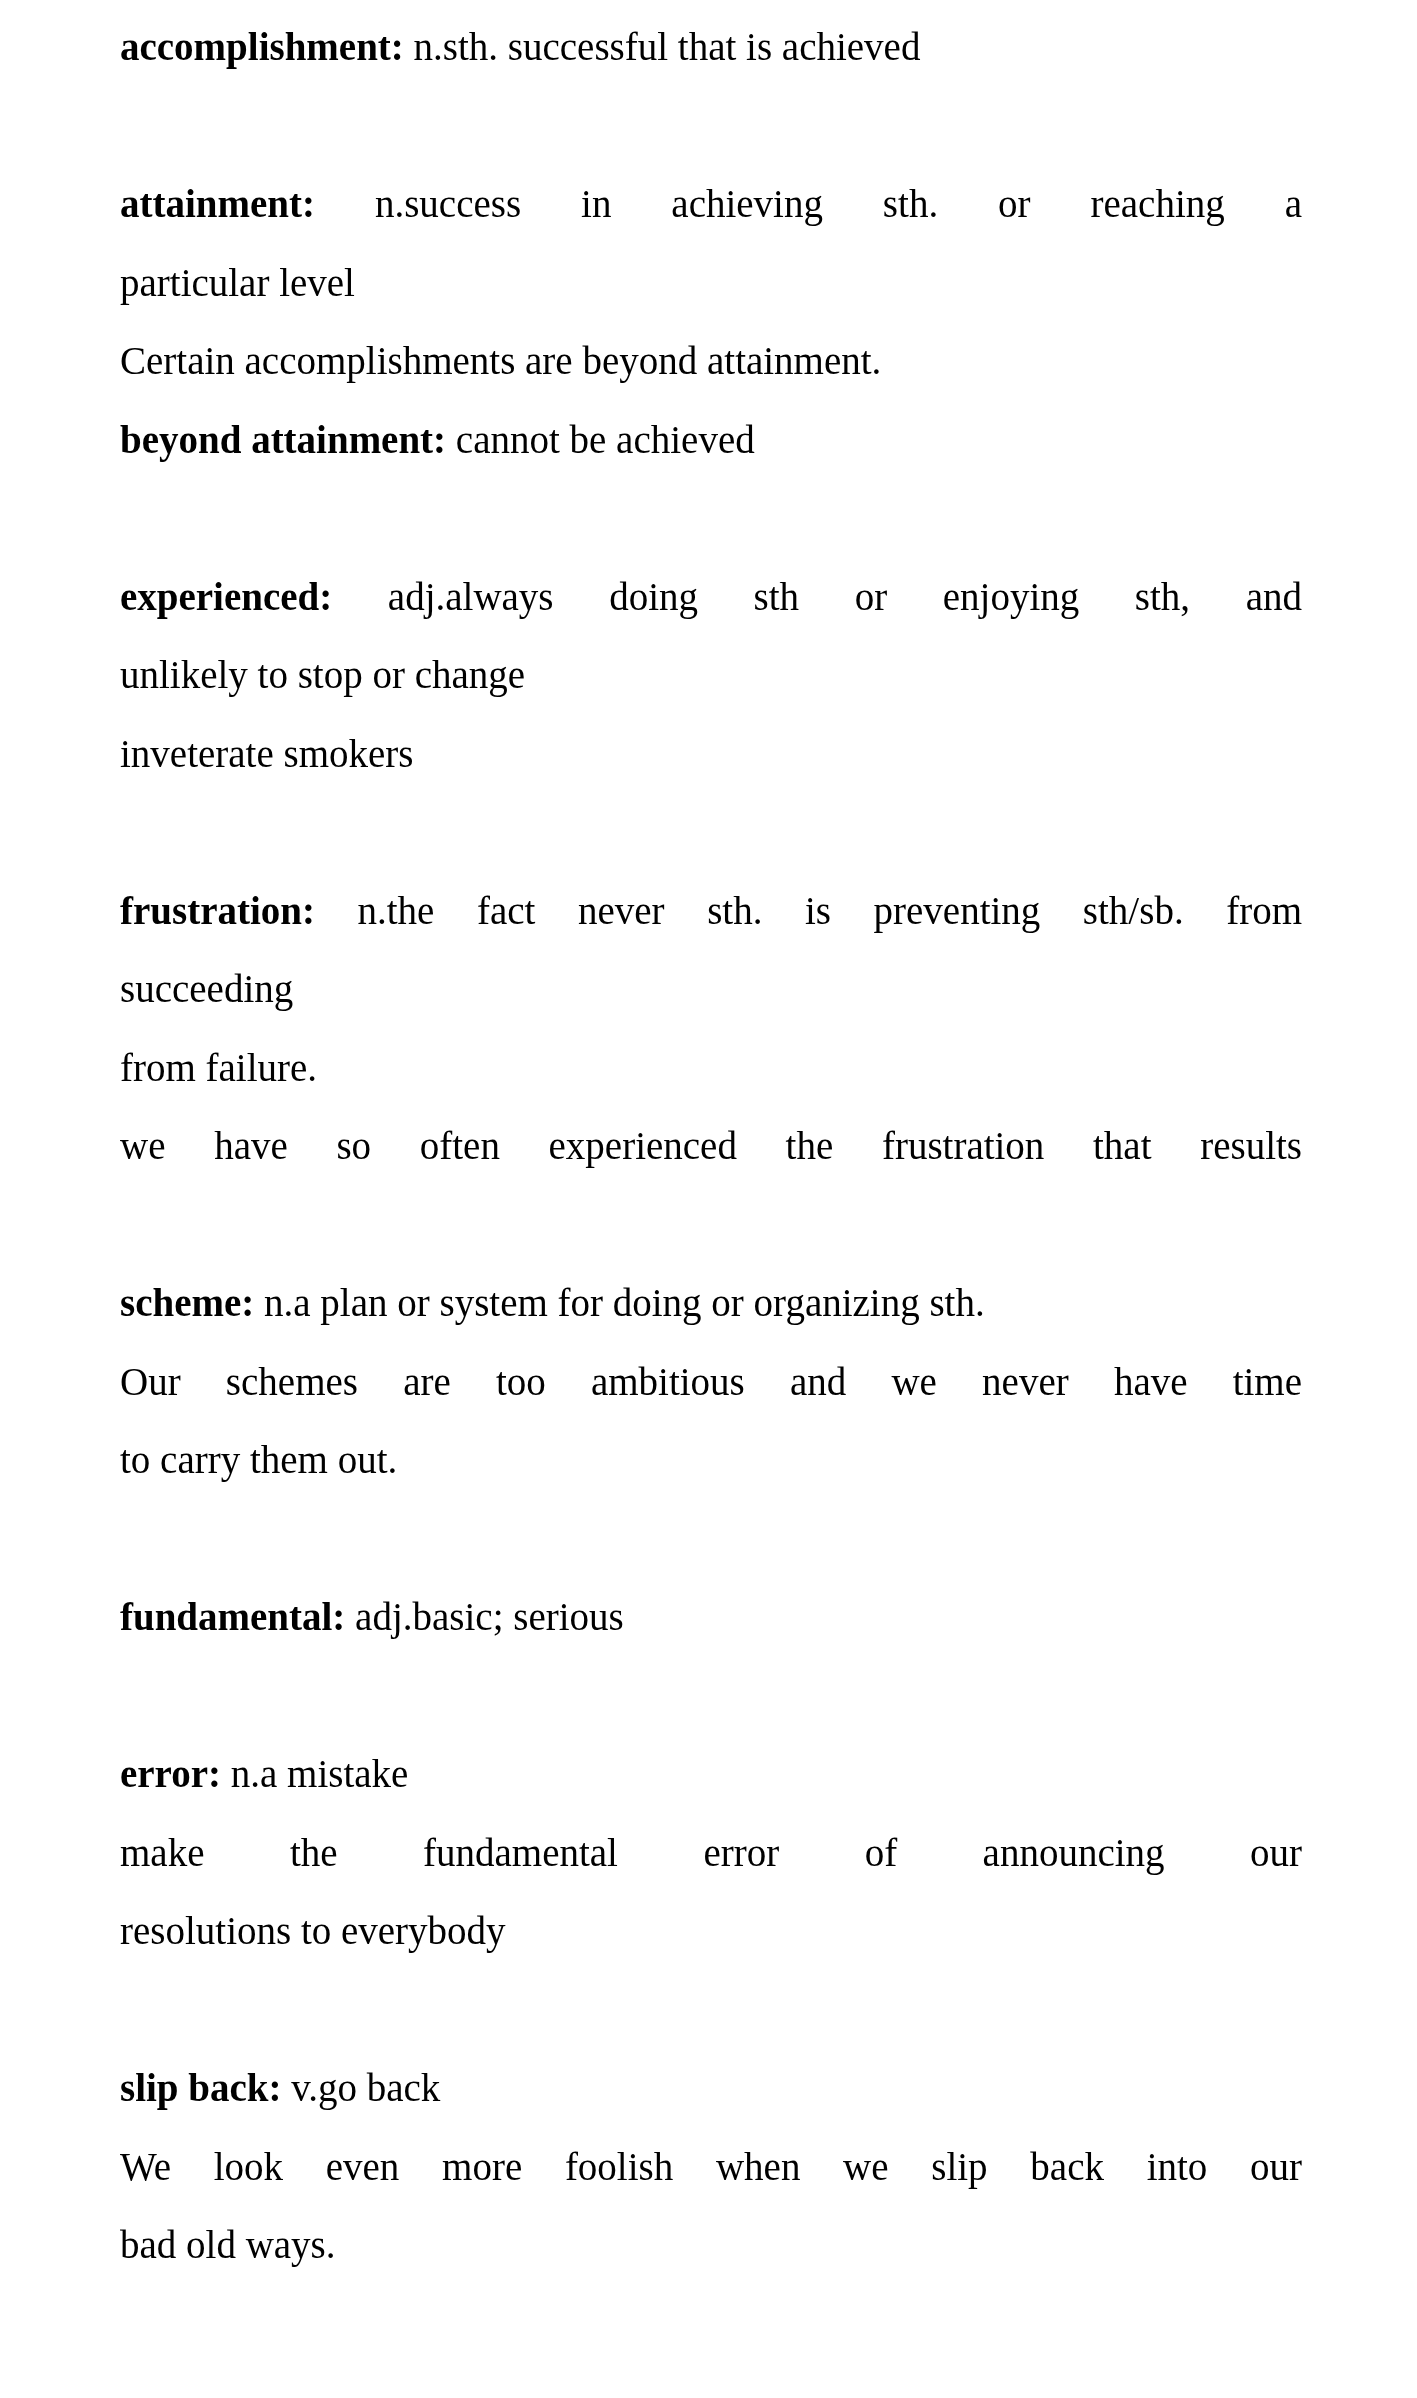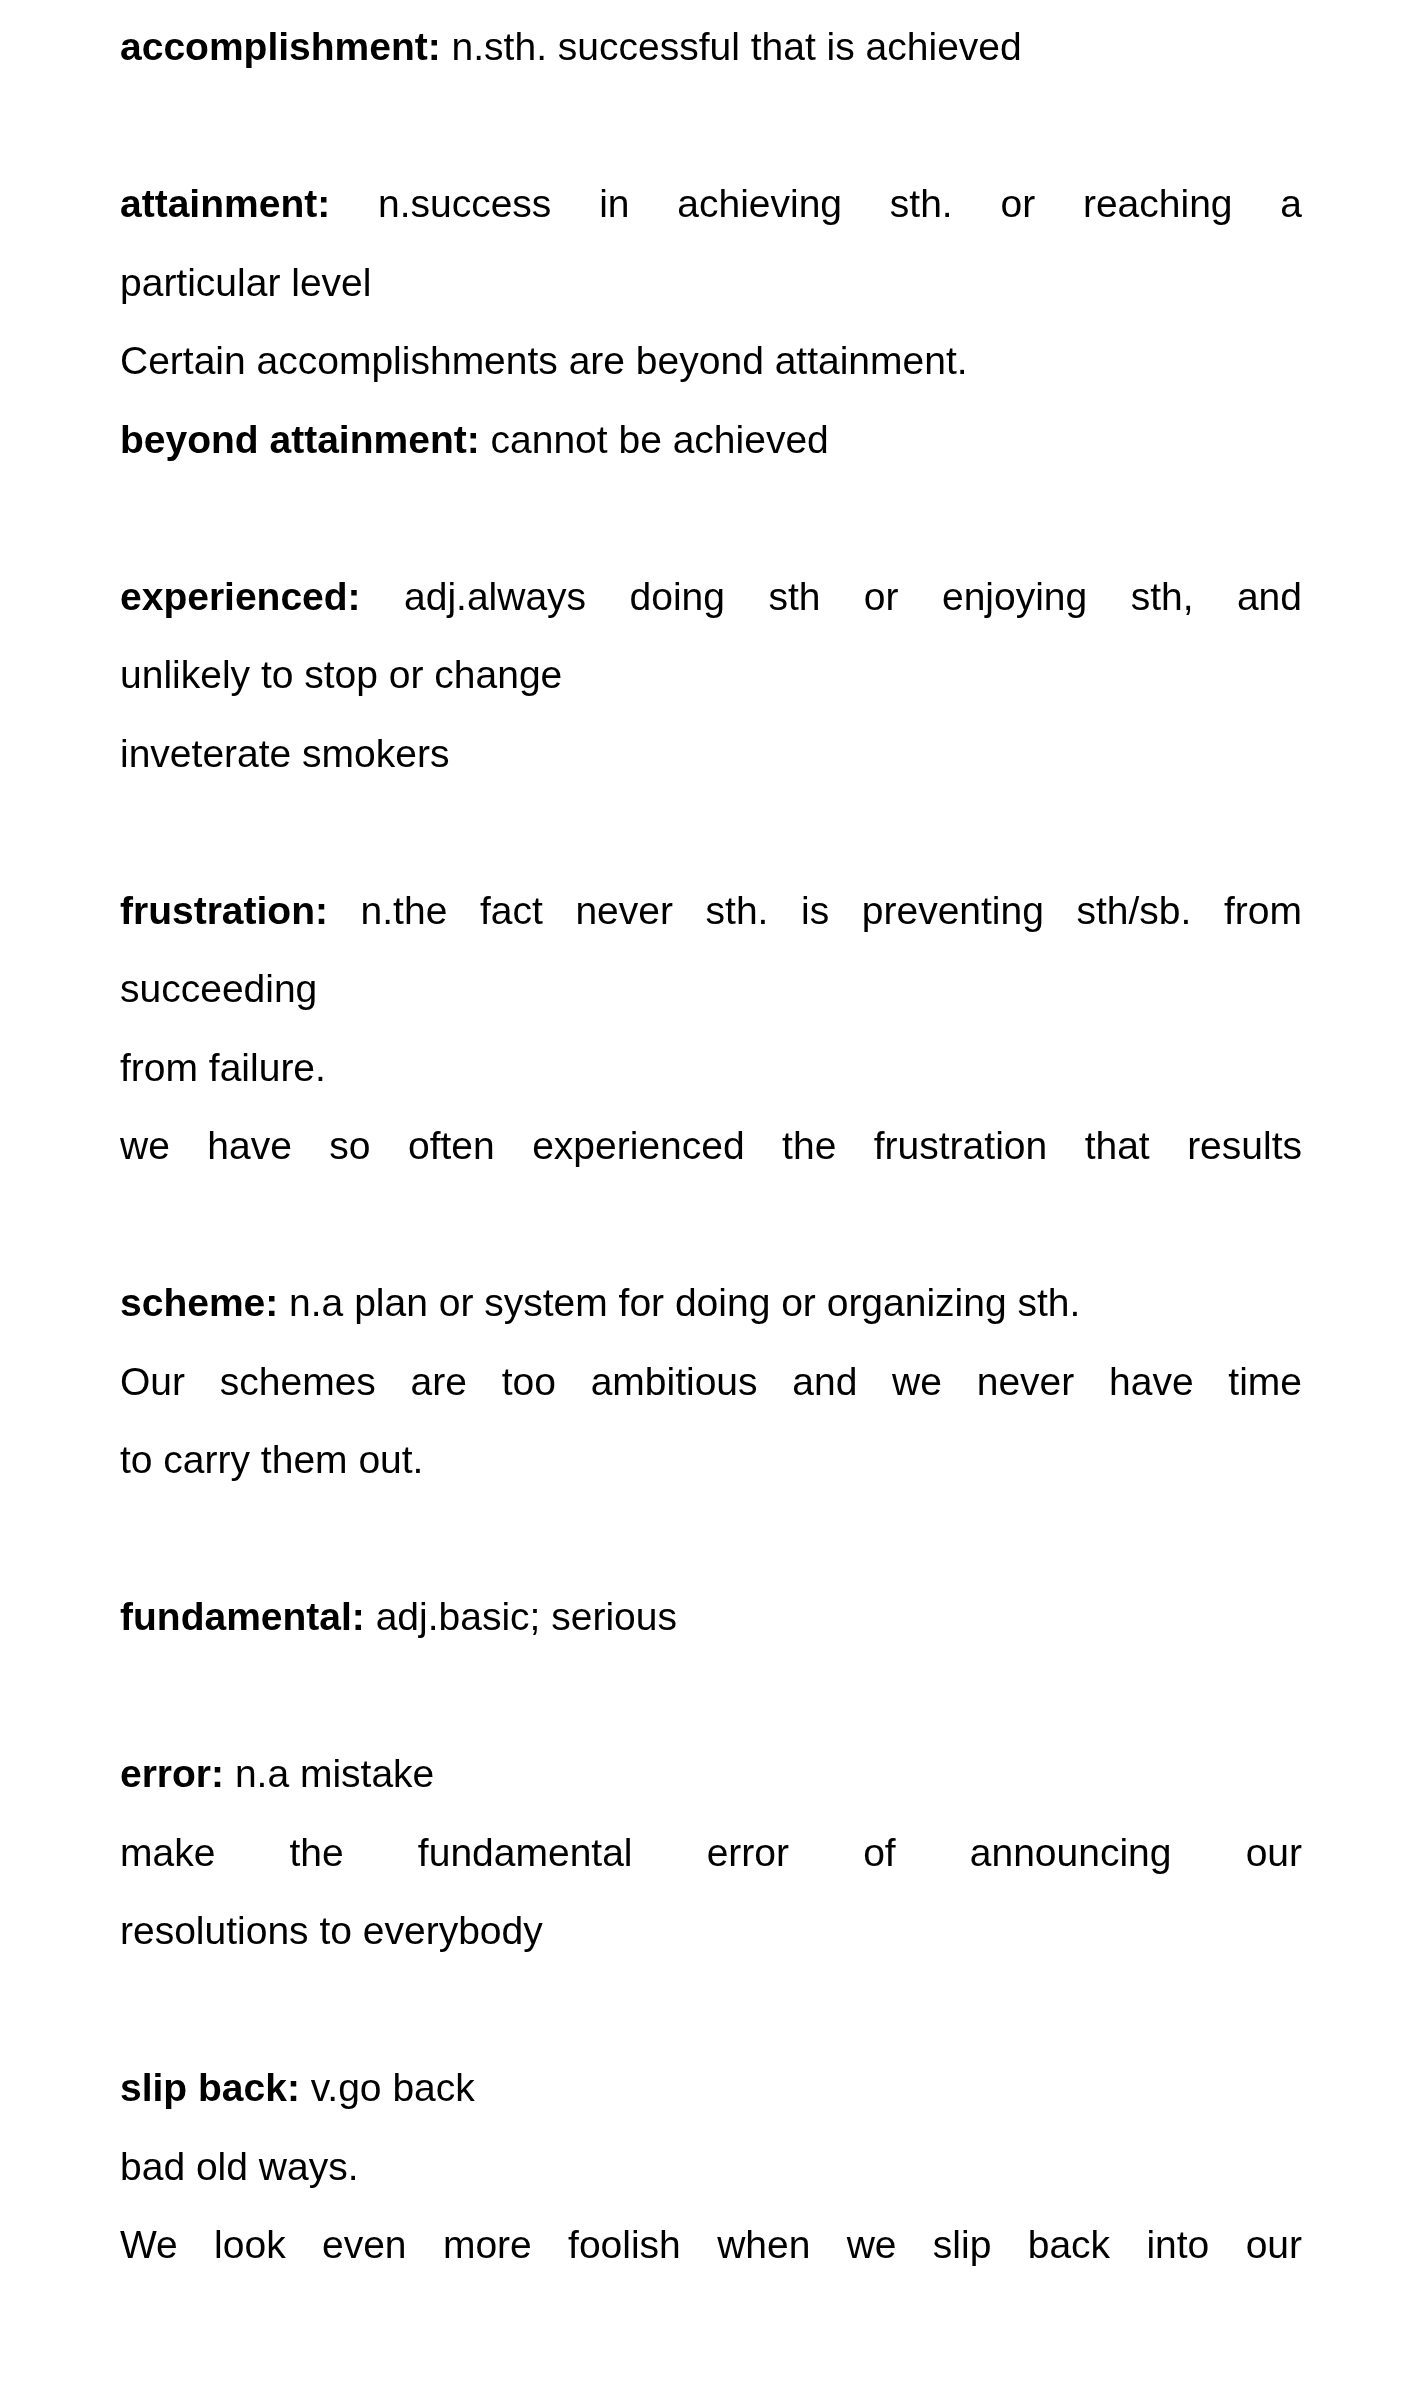--- a/index.html
+++ b/index.html
@@ -11,21 +11,21 @@
     width: 1417px;
     height: 2398px;
     overflow: hidden;
     position: relative;
   }
   .page {
     position: absolute;
     left: 120px;
     top: 8px;
     width: 1182px;
-    font-family: Liberation Sans, sans-serif;
+    font-family: Liberation Serif, serif;
     font-size: 39px;
     line-height: 78.5px;
     color: #000000;
   }
   .line {
     display: block;
     height: 78.5px;
     white-space: nowrap;
     overflow: visible;
   }
@@ -70,16 +70,16 @@
 
   <div class="line"><span class="term">fundamental:</span><span> adj.basic; serious</span></div>
   <div class="blank"></div>
 
   <div class="line"><span class="term">error:</span><span> n.a mistake</span></div>
   <div class="line just">make the fundamental error of announcing our</div>
   <div class="line">resolutions to everybody</div>
   <div class="blank"></div>
 
   <div class="line"><span class="term">slip back:</span><span> v.go back</span></div>
+  <div class="line just">We look even more foolish when we slip back into our</div>
   <div class="line">bad old ways.</div>
-  <div class="line just">We look even more foolish when we slip back into our</div>
 
 </div>
 
 </body></html>

